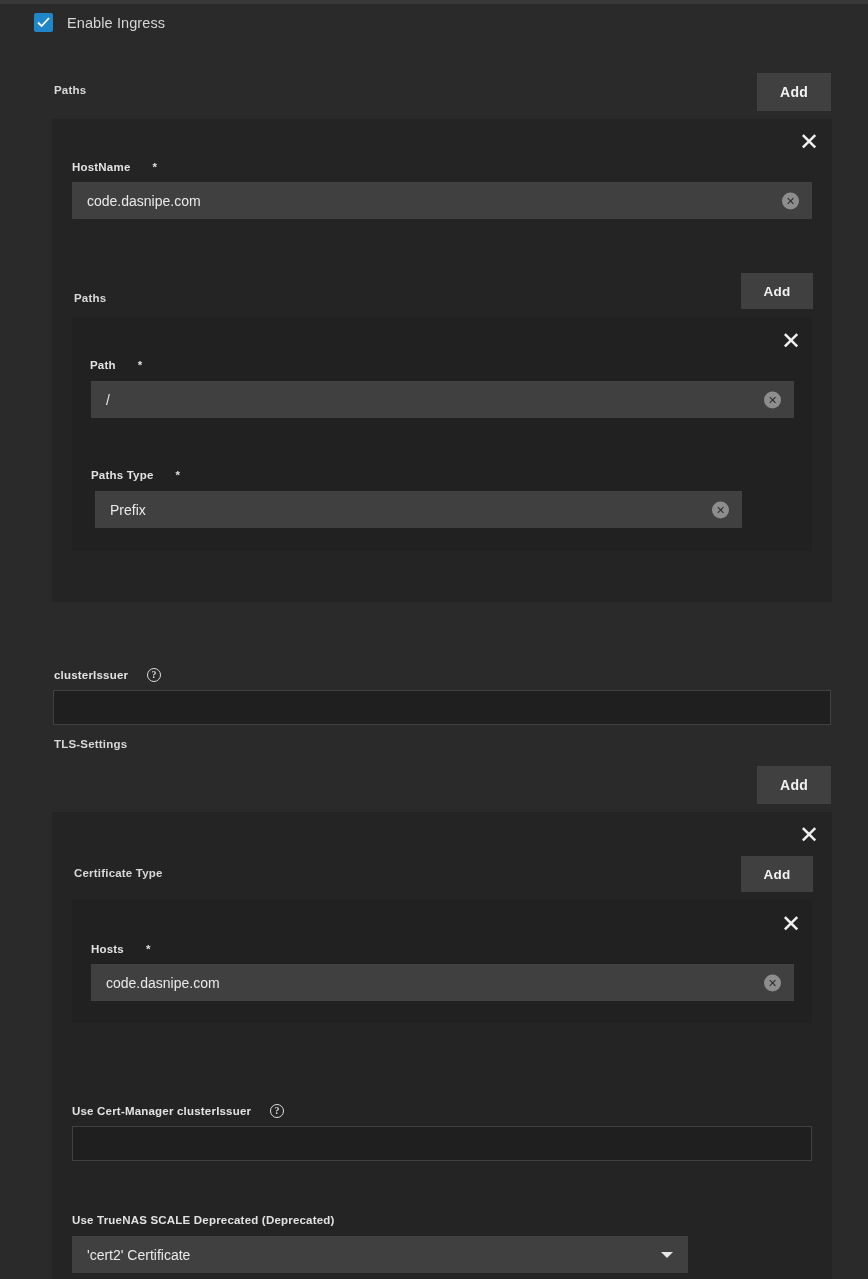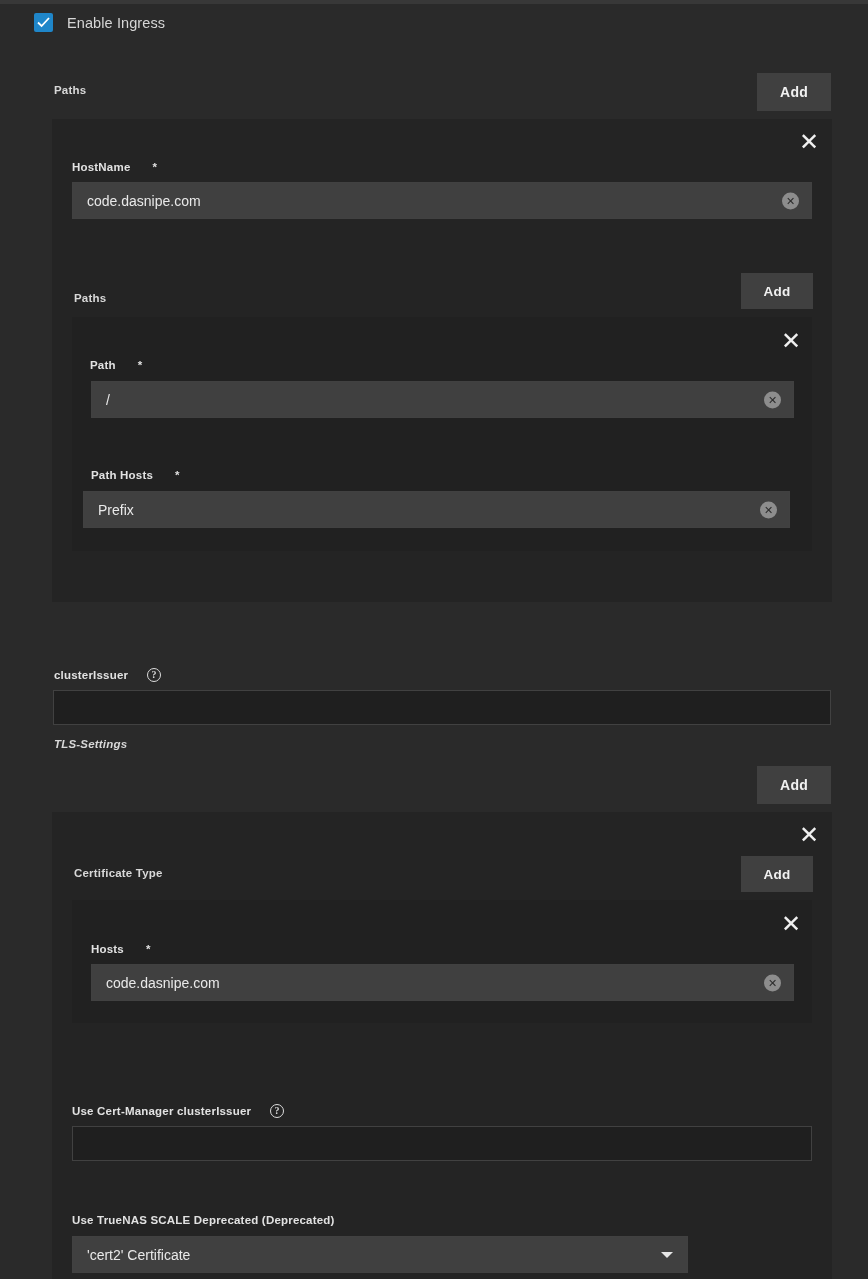--- a/index.html
+++ b/index.html
@@ -209,37 +209,37 @@
   <div class="field-label" style="position:absolute; top:359px; left:90px;">
     <span>Path</span>
     <span class="req">*</span>
   </div>
   <div class="inp" style="top:381px; left:91px; width:703px; height:37px;">
     <span>/</span>
     <span class="clear-btn">✕</span>
   </div>
 
   <div class="field-label" style="position:absolute; top:469px; left:91px;">
-    <span>Path Hosts</span>
-    <span class="req">*</span>
-  </div>
-  <div class="inp" style="top:491px; left:83px; width:707px; height:37px;">
+    <span>Paths Type</span>
+    <span class="req">*</span>
+  </div>
+  <div class="inp" style="top:491px; left:95px; width:647px; height:37px;">
     <span>Prefix</span>
     <span class="clear-btn">✕</span>
   </div>
 
   <div class="field-label" style="position:absolute; top:668px; left:54px;">
     <span>clusterIssuer</span>
     <span class="help-icon">?</span>
   </div>
   <div class="inp empty" style="top:690px; left:53px; width:778px; height:35px;">
     <span></span>
   </div>
 
-  <div class="sec-label" style="position:absolute; top:738px; left:54px;font-style:italic;">TLS-Settings</div>
+  <div class="sec-label" style="position:absolute; top:738px; left:54px;">TLS-Settings</div>
   <button class="add-btn" style="position:absolute; top:766px; left:757px;">Add</button>
 
   <div class="outer-box" style="top:812px; left:52px; width:780px; height:467px;"></div>
 
   <div class="close-x" style="top:823px; left:799px;">✕</div>
 
   <div class="sec-label" style="position:absolute; top:867px; left:74px;">Certificate Type</div>
   <button class="add-btn small" style="position:absolute; top:856px; left:741px;">Add</button>
 
   <div class="inner-box" style="top:900px; left:72px; width:740px; height:123px;"></div>

